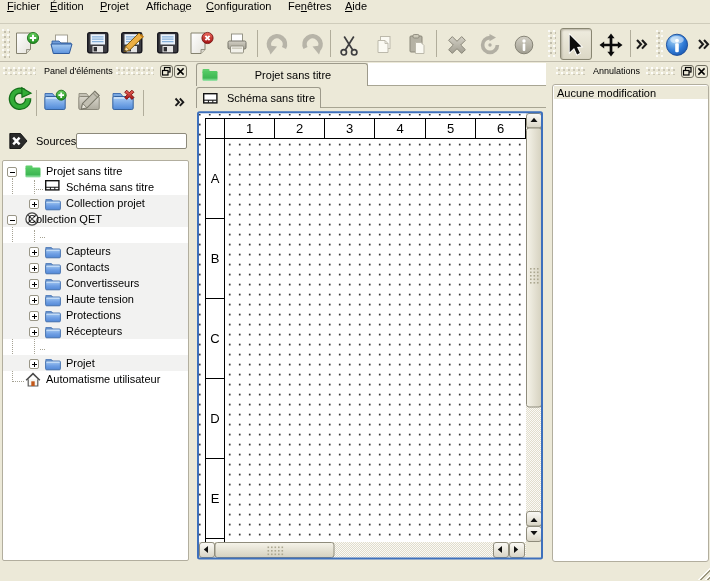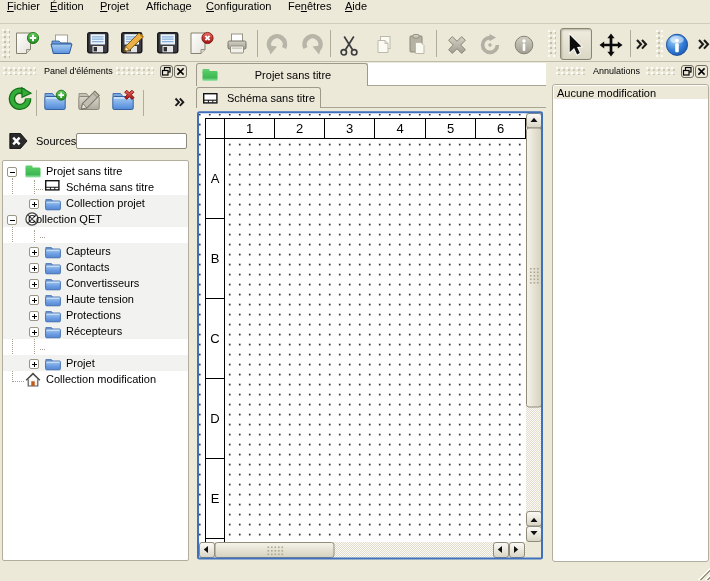--- a/index.html
+++ b/index.html
@@ -396,21 +396,21 @@
       <div class="exp plus" style="left:26px"></div>
       <svg style="position:absolute;left:42px;top:1px" width="16" height="15" viewBox="0 0 16 15">
         <use href="#bfolder"></use>
       </svg>
       <span class="lbl" style="left:63px">Projet</span>
     </div>
 <div class="trow" style="top:210px">
       <svg style="position:absolute;left:22px;top:1px" width="16" height="15" viewBox="0 0 16 15">
         <use href="#homeicon"></use>
       </svg>
-      <span class="lbl" style="left:43px">Collection modification</span>
+      <span class="lbl" style="left:43px">Automatisme utilisateur</span>
     </div>
 </div>
 
 <div class="abs" style="left:368px;top:63px;width:178px;height:23px;background:#fff;border-bottom:1px solid #a8a593"></div>
 <div class="abs tab" style="left:196px;top:63px;width:172px;height:23px">
  <svg style="position:absolute;left:5px;top:3px" width="16" height="16" viewBox="0 0 16 15">
       <use href="#gfolder"></use>
     </svg>
  <span style="position:absolute;left:22px;right:0;top:5px;text-align:center">Projet sans titre</span>
 </div>

